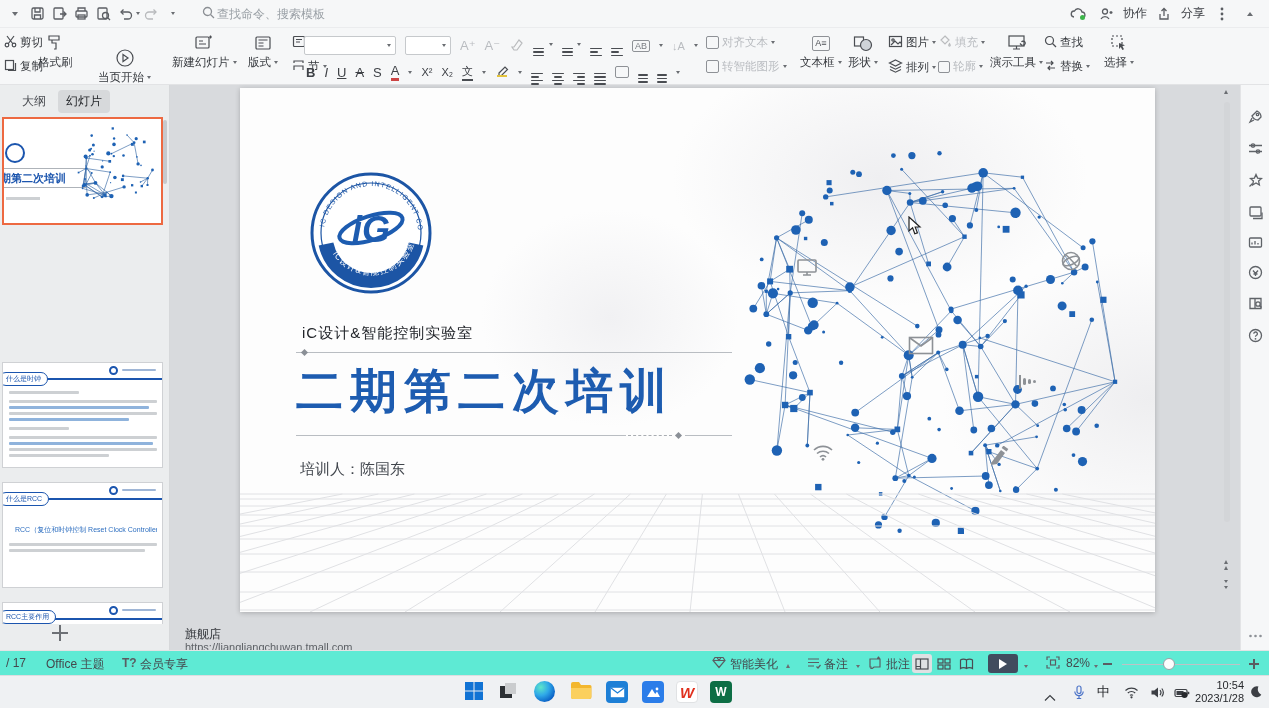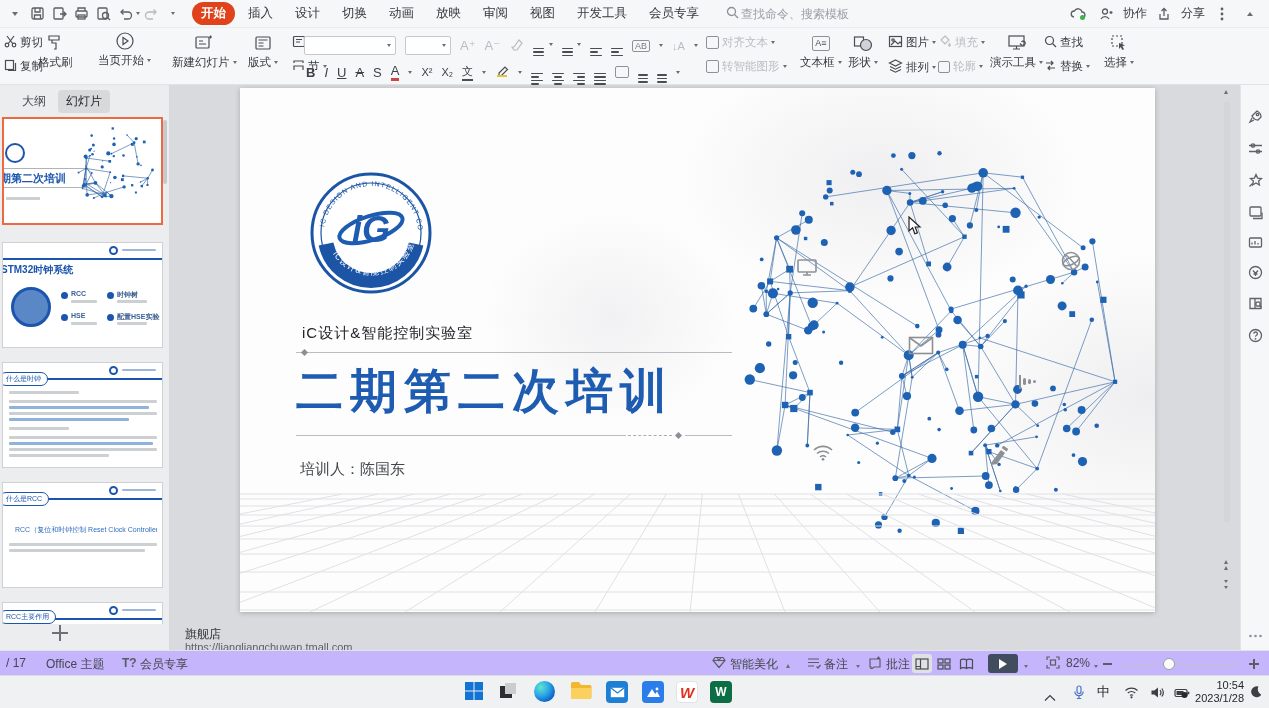--- a/index.html
+++ b/index.html
@@ -66,21 +66,21 @@
   .presenter{position:absolute;left:60px;top:372px;font-size:15px;color:#40454c;}
   .gicon{position:absolute;color:#8d9196;}
   .gicon svg{stroke:#8d9196;fill:none;stroke-width:1.6;}
   .shopname{position:absolute;left:185px;top:626px;font-size:12px;color:#33363b;}
   .shopurl{position:absolute;left:185px;top:641px;font-size:11px;color:#5d6166;height:9px;overflow:hidden;width:300px;}
   
   .rpanel{position:absolute;left:1240px;top:85px;width:29px;height:565px;background:#f6f7f8;border-left:1px solid #e3e4e6;}
   .rp-ic{position:absolute;left:7px;width:16px;height:16px;}
   .rp-ic svg{stroke:#5f6368;fill:none;stroke-width:1.3;}
   
-  .statusbar{position:absolute;left:0;top:650px;width:1269px;height:25px;background:#c4b5fd;border-top:1px solid #e2e3e4;font-size:12px;color:#45484d;}
+  .statusbar{position:absolute;left:0;top:650px;width:1269px;height:25px;background:#5eead4;border-top:1px solid #e2e3e4;font-size:12px;color:#45484d;}
   .st{position:absolute;top:5px;white-space:nowrap;}
   .st-ic svg{stroke:#5a5d62;fill:none;stroke-width:1.2;}
   .viewbtn{position:absolute;top:3px;width:20px;height:19px;display:flex;align-items:center;justify-content:center;border-radius:3px;}
   .viewbtn.pressed{background:#dfe1e3;}
   .playbtn{position:absolute;left:988px;top:3px;width:30px;height:19px;background:#414c5e;border-radius:3px;display:flex;align-items:center;justify-content:center;}
   .playbtn i{display:block;width:0;height:0;border-top:5px solid transparent;border-bottom:5px solid transparent;border-left:8px solid #fff;}
   .ztrack{position:absolute;left:1122px;top:13px;width:118px;height:1px;background:#bfc2c5;}
   .zknob{position:absolute;left:1163px;top:7px;width:12px;height:12px;border-radius:50%;background:#fdfdfd;border:1px solid #9aa0a6;}
   .zminus{position:absolute;left:1103px;top:12px;width:9px;height:2px;background:#5a5d62;}
   .zplus{position:absolute;left:1249px;top:8px;width:10px;height:10px;}
@@ -143,32 +143,20 @@
     <span class="tb-ic dim">
         <svg width="15" height="15" viewBox="0 0 15 15">
           <path d="M12 6H5a3.5 3.5 0 1 0 0 7h4"></path>
           <path d="M9.5 3.5L12 6l-2.5 2.5"></path>
         </svg>
       </span>
     <span class="tb-ic">
         <i class="caret sm"></i>
       </span>
 
-    <div class="tabs">
-      <span class="tab active">开始</span>
-      <span class="tab">插入</span>
-      <span class="tab">设计</span>
-      <span class="tab">切换</span>
-      <span class="tab">动画</span>
-      <span class="tab">放映</span>
-      <span class="tab">审阅</span>
-      <span class="tab">视图</span>
-      <span class="tab">开发工具</span>
-      <span class="tab">会员专享</span>
-    </div>
 
     <div class="searchbox">
       <span><svg width="13" height="13" viewBox="0 0 13 13" style="stroke:#8b8f94;fill:none;stroke-width:1.3">
             <circle cx="5.5" cy="5.5" r="4"></circle>
             <path d="M8.5 8.5L12 12"></path>
           </svg></span>
       <input placeholder="查找命令、搜索模板" style="">
     </div>
 
     <div class="tb-right">
@@ -222,21 +210,21 @@
       <span>复制</span>
     </div>
     <div class="rb-big" style="left:38px;top:5px">
       <span class="ic rb-ic">
           <svg width="18" height="18" viewBox="0 0 18 18">
             <path d="M3 2h10v4H3zM6 6v3h4v6H8"></path>
           </svg>
         </span>
       <span>格式刷</span>
     </div>
-    <div class="rb-big" style="left:98px;top:3px">
+    <div class="rb-big" style="left:98px;top:20px">
       <span class="ic rb-ic">
           <svg width="20" height="20" viewBox="0 0 20 20">
             <circle cx="10" cy="10" r="8"></circle>
             <path d="M8 6.5l5 3.5-5 3.5z"></path>
           </svg>
         </span>
       <span><span>当页开始</span> <i class="caret sm"></i></span>
     </div>
     <div class="rb-big" style="left:172px;top:5px">
       <span class="ic rb-ic">
@@ -562,39 +550,20 @@
             <circle cx="18.0" cy="30.6" r="0.9"></circle>
             <rect x="68.6" y="59.9" width="2.4" height="2.4"></rect>
             <circle cx="19.7" cy="10.6" r="1.3"></circle>
             <circle cx="39.4" cy="28.7" r="0.9"></circle>
             <rect x="62.9" y="66.5" width="2.0" height="2.0"></rect>
             <circle cx="66.1" cy="38.9" r="1.7"></circle>
             <circle cx="64.9" cy="31.9" r="0.8"></circle>
           </svg>
       </div>
 
-      <div class="thumb" style="top:130px">
-        <span class="mini-logo" style="right:44px;top:3px"></span>
-        <span class="mini-cap" style="right:6px;top:6px;width:34px"></span>
-        <div class="trule" style="top:15px"></div>
-        <div class="abs" style="left:-2px;top:20px;font-size:10px;font-weight:bold;color:#1b55ae;white-space:nowrap">STM32时钟系统</div>
-        <div class="abs" style="left:8px;top:44px;width:40px;height:40px;border:3px solid #1b55ae;border-radius:50%;background:#5a87c5"></div>
-        <span class="dot7" style="left:58px;top:49px"></span>
-        <div class="abs" style="left:68px;top:47px;font-size:7px;font-weight:bold;color:#3a5f92">RCC</div>
-        <div class="bar" style="left:68px;top:57px;width:26px"></div>
-        <span class="dot7" style="left:58px;top:71px"></span>
-        <div class="abs" style="left:68px;top:69px;font-size:7px;font-weight:bold;color:#3a5f92">HSE</div>
-        <div class="bar" style="left:68px;top:79px;width:26px"></div>
-        <span class="dot7" style="left:104px;top:49px"></span>
-        <div class="abs" style="left:114px;top:47px;font-size:7px;font-weight:bold;color:#3a5f92">时钟树</div>
-        <div class="bar" style="left:114px;top:57px;width:30px"></div>
-        <span class="dot7" style="left:104px;top:71px"></span>
-        <div class="abs" style="left:114px;top:69px;font-size:7px;font-weight:bold;color:#3a5f92">配置HSE实验</div>
-        <div class="bar" style="left:114px;top:79px;width:30px"></div>
-      </div>
 
       <div class="thumb" style="top:250px">
         <span class="mini-logo" style="right:44px;top:3px"></span>
         <span class="mini-cap" style="right:6px;top:6px;width:34px"></span>
         <div class="trule" style="top:15px"></div>
         <span class="pillt" style="left:-4px;top:9px">什么是时钟</span>
         <div class="bar" style="left:6px;top:28px;width:70px"></div>
         <div class="bar" style="left:6px;top:37px;width:148px"></div>
         <div class="bar b" style="left:6px;top:43px;width:140px"></div>
         <div class="bar" style="left:6px;top:49px;width:148px"></div>

